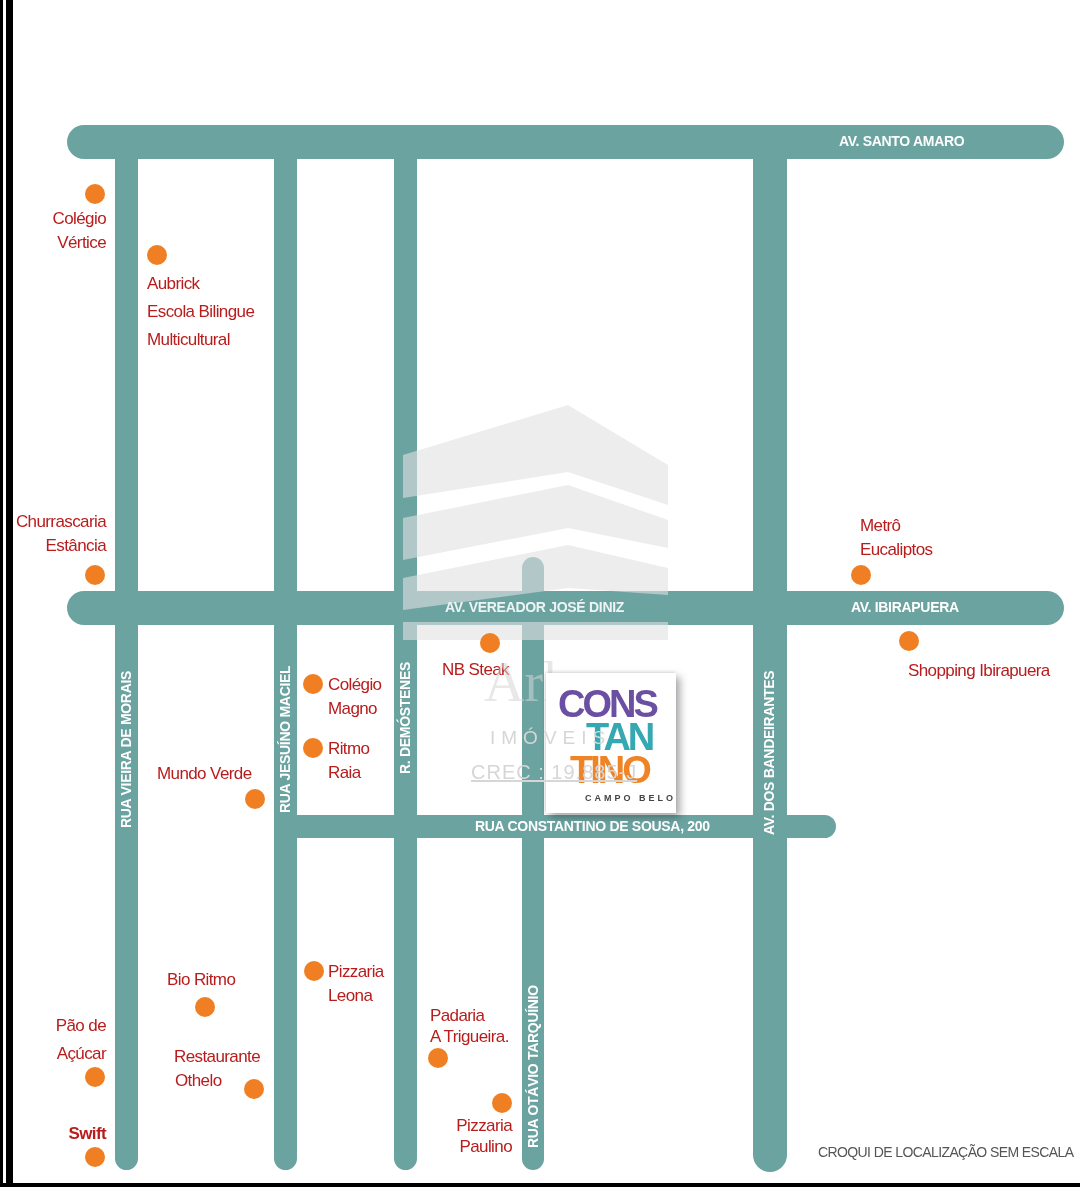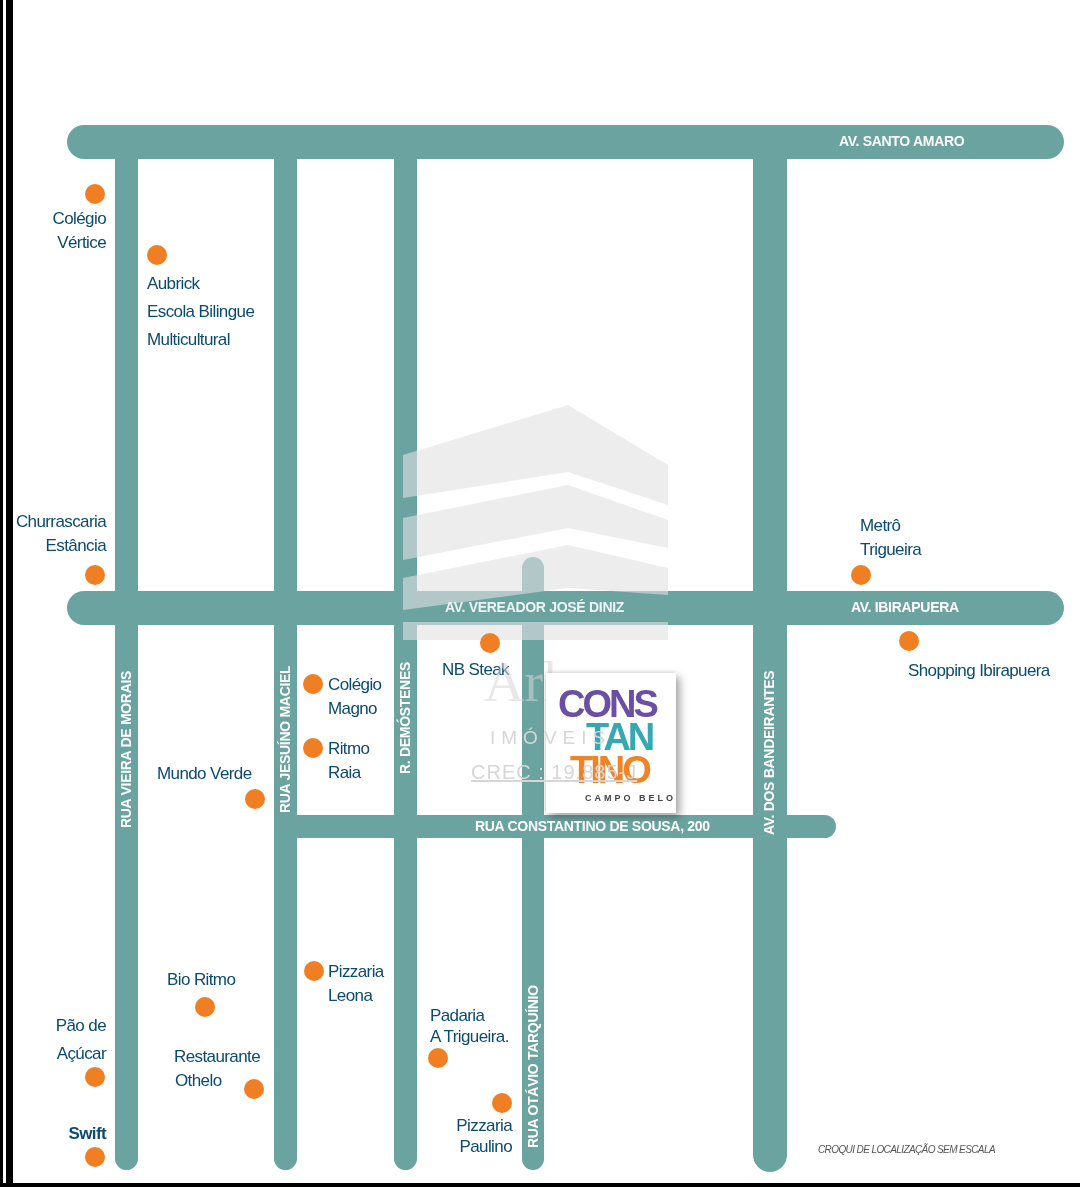--- a/index.html
+++ b/index.html
@@ -9,38 +9,38 @@
   .frame-left-b { position: absolute; left: 6px; top: 0; width: 7px; height: 1187px; background: #000; }
   .frame-bottom { position: absolute; left: 0; top: 1183px; width: 1080px; height: 4px; background: #000; }
 
   .road { position: absolute; background: #6ba3a1; }
   .road.h { border-radius: 17px; }
   .road.v { border-radius: 12px; }
   .road-label { position: absolute; color: #ffffff; font-weight: bold; font-size: 14px; letter-spacing: -0.3px; white-space: nowrap; }
   .road-label.vert { transform: rotate(-90deg); transform-origin: left top; }
 
   .poi-dot { position: absolute; width: 20px; height: 20px; border-radius: 50%; background: #f07f23; }
-  .poi-label { position: absolute; color: #0c4a6e; font-size: 17px; line-height: 24px; letter-spacing: -0.6px; white-space: nowrap; }
+  .poi-label { position: absolute; color: #b91c1c; font-size: 17px; line-height: 24px; letter-spacing: -0.6px; white-space: nowrap; }
   .poi-label.right { text-align: right; }
 
   .watermark-building { position: absolute; left: 400px; top: 400px; width: 270px; height: 245px; opacity: 0.6; pointer-events: none; }
   .watermark-text { position: absolute; color: #d6d6d6; white-space: nowrap; pointer-events: none; }
   .wm-ark { left: 484px; top: 650px; font-family: "Liberation Serif", serif; font-size: 56px; opacity: 0.55; }
   .wm-imoveis { left: 490px; top: 727px; font-size: 19px; letter-spacing: 6px; }
   .wm-crec { left: 471px; top: 761px; font-size: 20px; letter-spacing: 1px; text-decoration: underline; }
 
   .logo-card { position: absolute; left: 546px; top: 673px; width: 130px; height: 140px; background: #fff;
                box-shadow: 4px 4px 8px rgba(0,0,0,0.35), -1px -1px 3px rgba(0,0,0,0.12); }
   .logo-line { position: absolute; left: 12px; font-weight: bold; font-size: 38px; letter-spacing: -3px; line-height: 38px; }
   .logo-l1 { top: 12px; color: #6a4fa3; }
   .logo-l2 { top: 45px; left: 40px; color: #35a8b2; }
   .logo-l3 { top: 78px; left: 24px; color: #ee8426; }
   .logo-sub { position: absolute; left: 0; width: 130px; top: 120px; text-align: right; font-weight: bold; font-size: 9px; letter-spacing: 3px; color: #444; }
 
-  .footnote { position: absolute; left: 818px; top: 1144px; font-size: 10px; color: #555; letter-spacing: -0.6px; white-space: nowrap; font-style: italic; }
+  .footnote { position: absolute; left: 818px; top: 1144px; font-size: 14px; color: #555; letter-spacing: -0.6px; white-space: nowrap; }
 </style>
 </head>
 <body>
 
 <div class="frame-left-a"></div>
 <div class="frame-left-b"></div>
 <div class="frame-bottom"></div>
 
 <div class="road v" style="left:115px; top:140px; width:23px; height:1030px;"></div>
 <div class="road v" style="left:274px; top:140px; width:23px; height:1030px;"></div>
@@ -83,21 +83,21 @@
 </div>
 
 <div class="poi-label right" style="left:6px; top:510px; width:100px;">
   <div>Churrascaria</div>
     <div>Estância</div>
 </div>
 <div class="poi-dot" style="left:85px; top:565px;"></div>
 
 <div class="poi-label" style="left:860px; top:514px;">
   <div>Metrô</div>
-    <div>Trigueira</div>
+    <div>Eucaliptos</div>
 </div>
 <div class="poi-dot" style="left:851px; top:565px;"></div>
 
 <div class="poi-dot" style="left:899px; top:631px;"></div>
 <div class="poi-label" style="left:908px; top:659px;">
   <div>Shopping Ibirapuera</div>
 </div>
 
 <div class="poi-dot" style="left:480px; top:633px;"></div>
 <div class="poi-label" style="left:442px; top:658px;">

